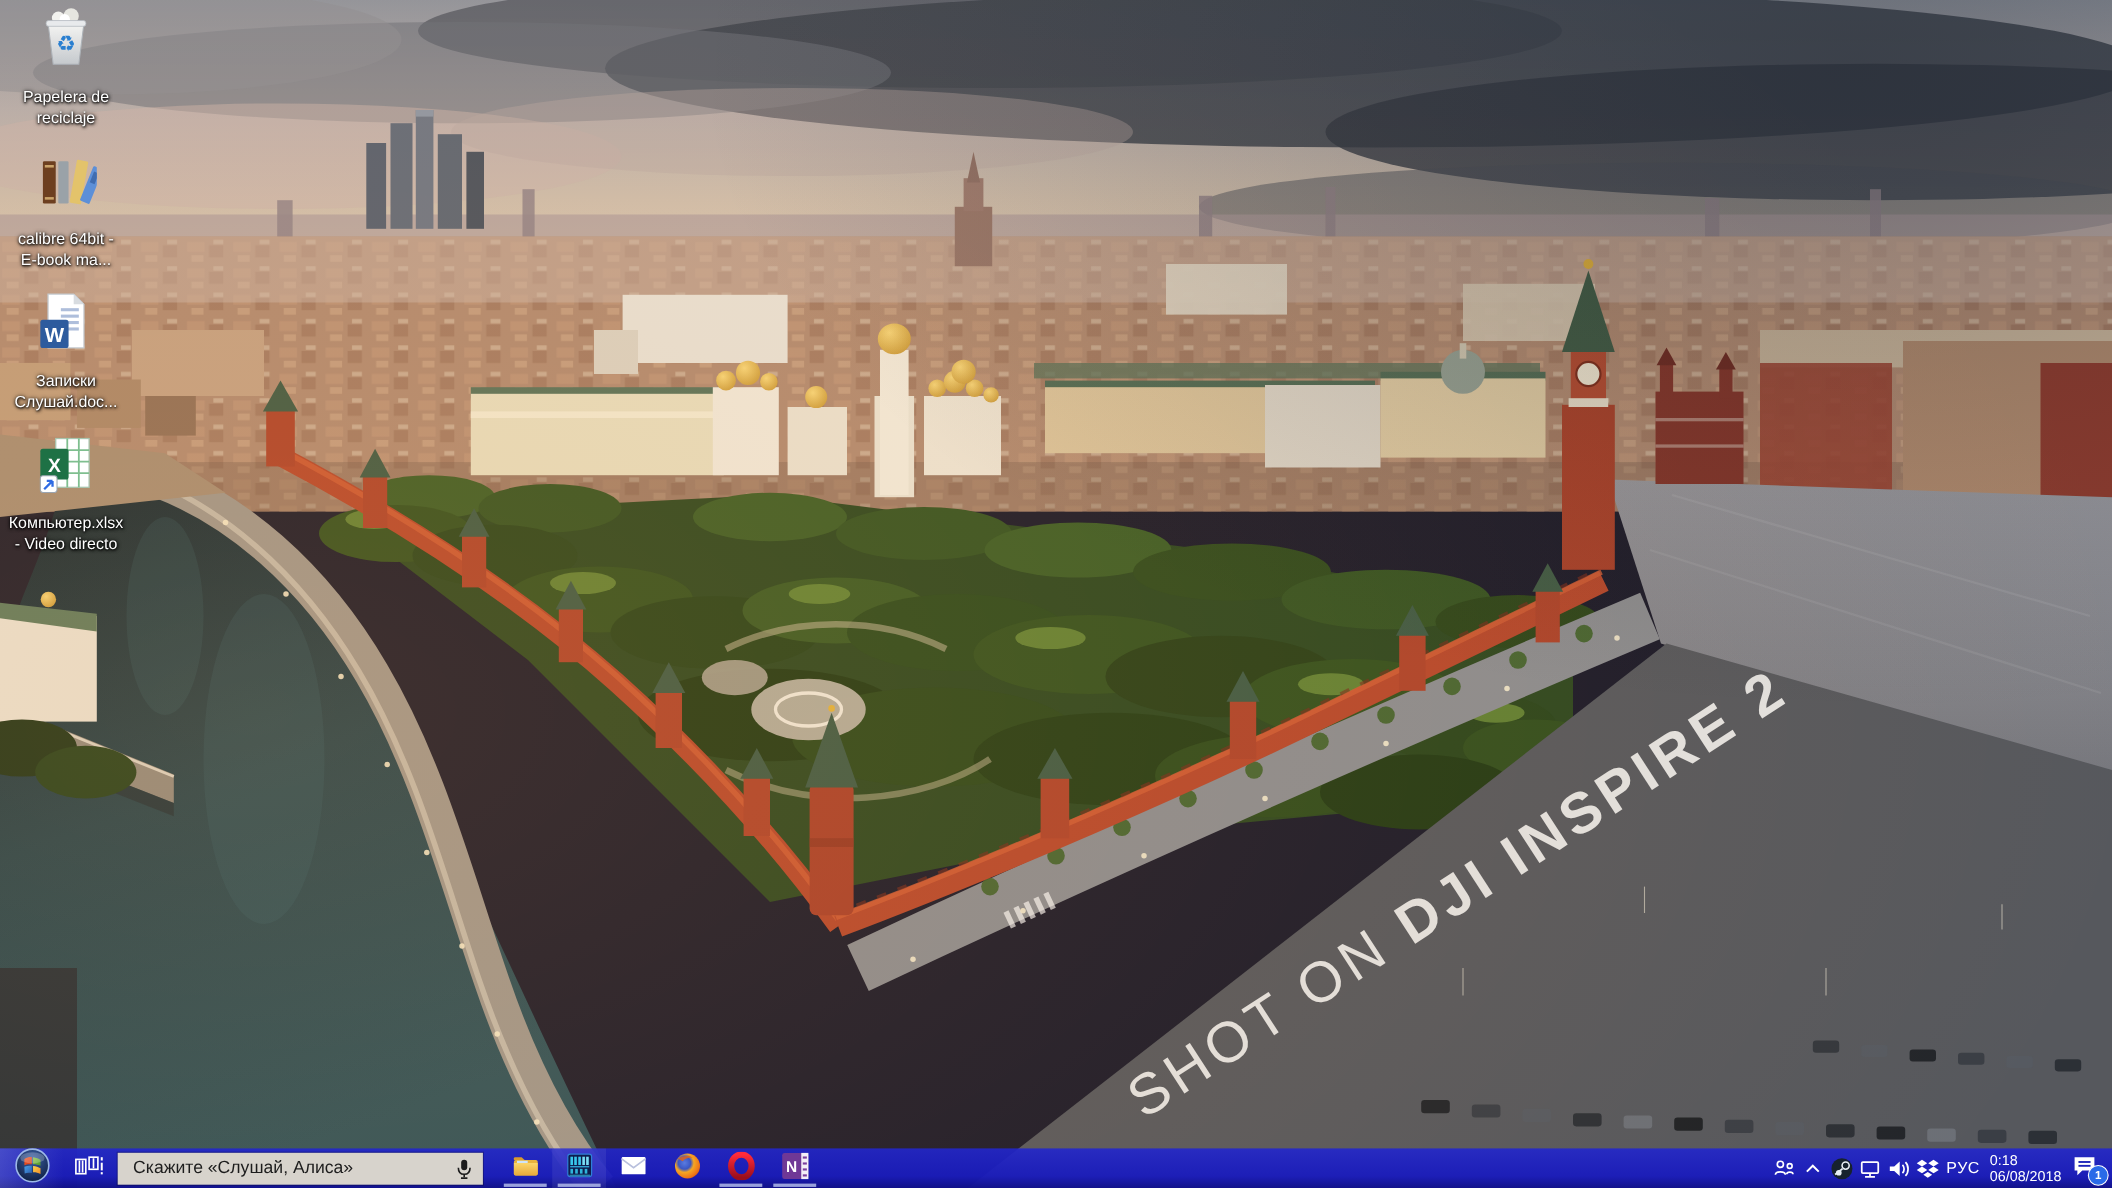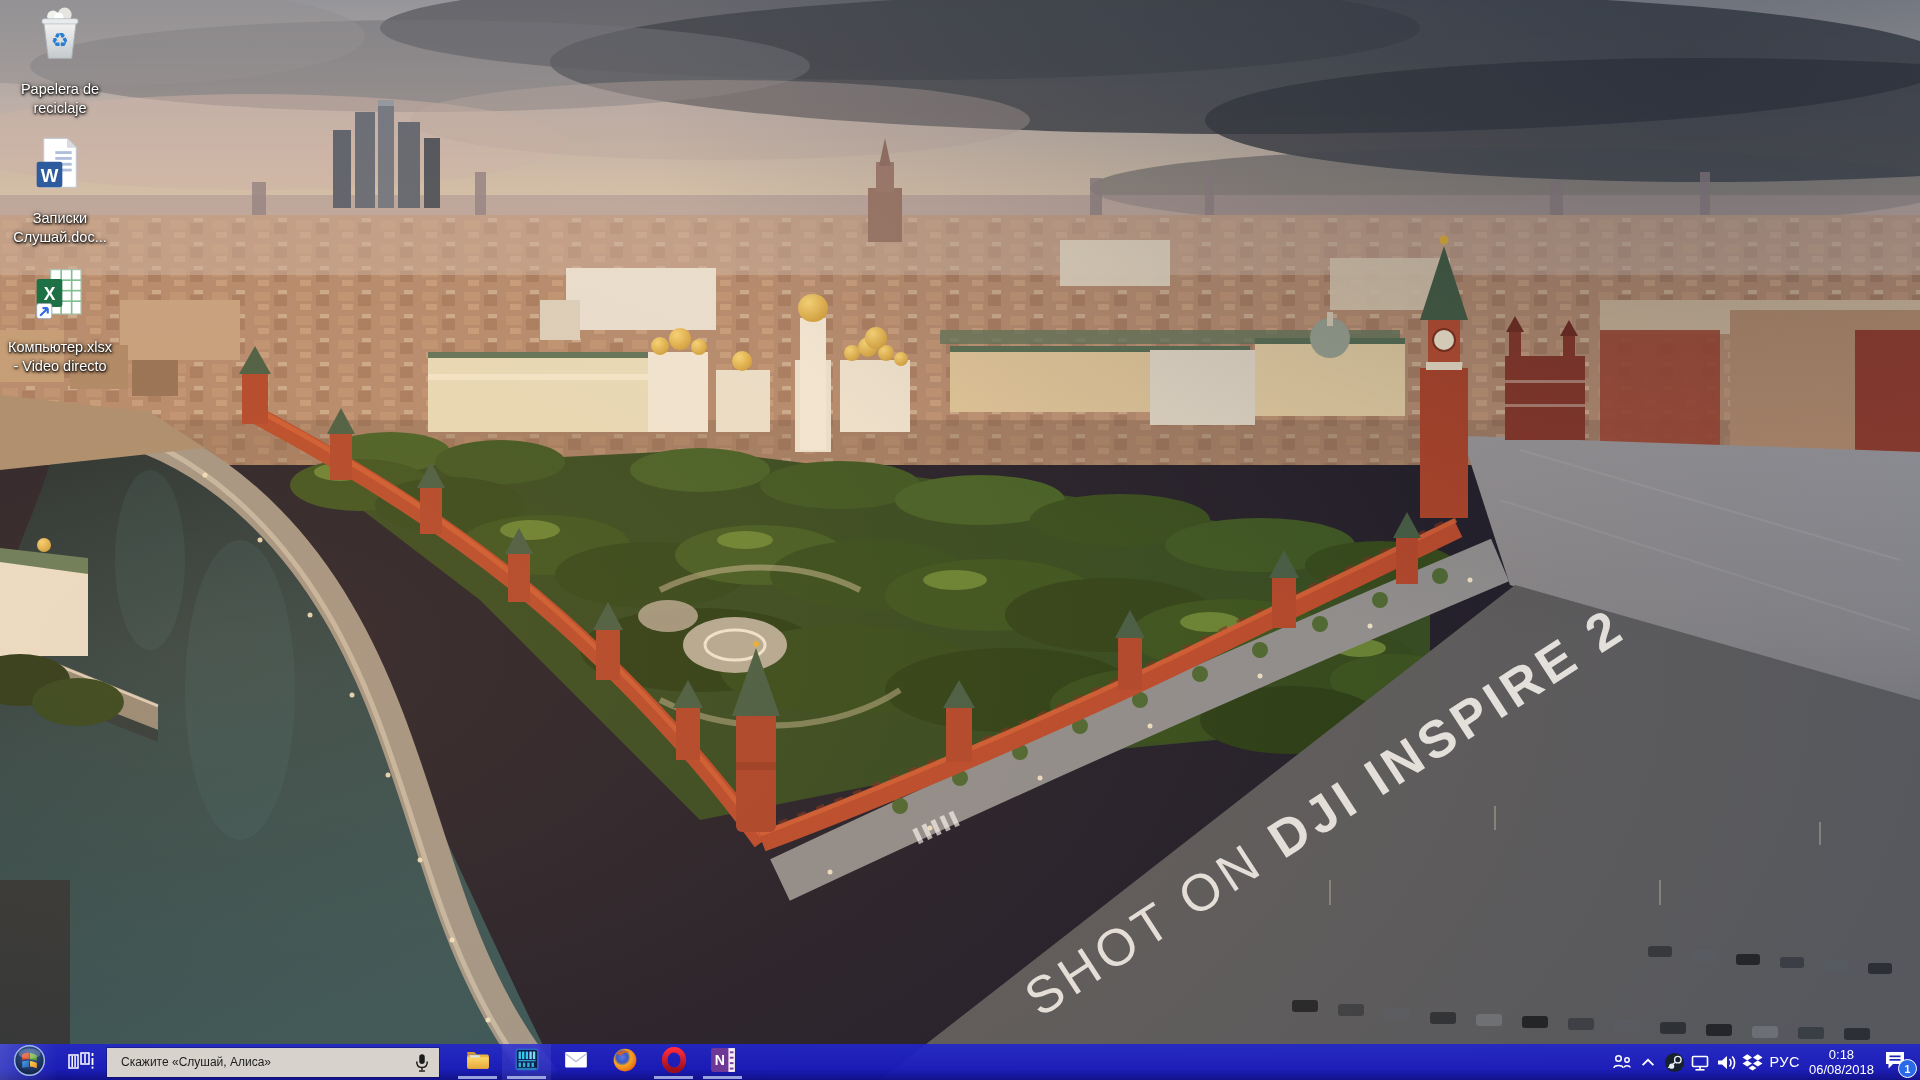--- a/index.html
+++ b/index.html
@@ -28,33 +28,33 @@
   }
   .start-btn{width:58px;display:flex;align-items:center;justify-content:center;cursor:pointer;
     background:linear-gradient(90deg, rgba(150,160,230,.30), rgba(150,160,230,0));}
   .taskview-btn{width:46px;display:flex;align-items:center;justify-content:center;cursor:pointer;}
   .search-box{
     align-self:center;margin-left:3px;width:332px;height:29px;background:#d7d3cc;
     display:flex;align-items:center;box-shadow:0 0 0 1px rgba(0,0,0,.25);
   }
   .search-box input{
     flex:1;border:none;outline:none;background:transparent;
-    font-family:"Liberation Sans",sans-serif;font-size:12px;color:#1d1d1d;padding:0 0 0 14px;
+    font-family:"Liberation Sans",sans-serif;font-size:16px;color:#1d1d1d;padding:0 0 0 14px;
   }
   .search-box input::placeholder{color:#1d1d1d;opacity:1;}
   .mic{width:34px;height:24px;display:flex;align-items:center;justify-content:center;cursor:pointer;}
   .pinned{display:flex;margin-left:14px;}
   .pin{width:49px;position:relative;display:flex;align-items:center;justify-content:center;cursor:pointer;}
   .pin.active{background:rgba(255,255,255,.07);}
   .pin .runline{position:absolute;left:5px;right:5px;bottom:1px;height:3px;background:#a9b1e4;opacity:.9;}
   .tb-spacer{flex:1;}
   .tray{display:flex;align-items:center;gap:2px;padding-right:8px;}
   .tray-ic{width:24px;height:24px;display:flex;align-items:center;justify-content:center;cursor:pointer;}
   .lang{color:#fff;font-size:14.5px;letter-spacing:.5px;cursor:pointer;padding:0 3px;}
-  .clock{color:#fff;font-size:13px;line-height:15px;text-align:center;cursor:pointer;padding:0 4px;}
+  .clock{color:#fff;font-size:13px;line-height:15px;cursor:pointer;padding:0 4px;}
   .action-center{position:relative;width:30px;height:26px;display:flex;align-items:center;justify-content:center;cursor:pointer;margin-right:2px;}
   .ac-badge{
     position:absolute;right:-7px;bottom:-3px;width:17px;height:17px;border-radius:50%;
     background:#2a6ae8;border:1.5px solid #fff;color:#fff;font-size:10.5px;font-weight:bold;
     display:flex;align-items:center;justify-content:center;
   }
 </style>
 </head>
 <body>
 
@@ -407,20 +407,41 @@
         <rect x="8.5" y="10" width="31" height="4.5" rx="2" fill="#e8eaec" stroke="#b2b8be" stroke-width=".6"></rect>
         <text x="24" y="34" text-anchor="middle" font-size="17" fill="#2a7fd0">♻</text>
       </svg>
     </div>
     <div class="di-label">
       <div>Papelera de</div>
       <div>reciclaje</div>
     </div>
   </div>
 
+  <div class="desk-icon">
+    <div class="di-art">
+      <svg viewBox="0 0 48 48">
+        <rect x="6" y="9" width="10" height="33" rx="1" fill="#6d3f20"></rect>
+        <rect x="7.5" y="12" width="7" height="2" fill="#caa36a"></rect>
+          <rect x="7.5" y="37" width="7" height="2" fill="#caa36a"></rect>
+        <rect x="18" y="9" width="8" height="33" rx="1" fill="#9aa2a8"></rect>
+        <g transform="rotate(10 31 40)">
+            <rect x="27" y="8" width="9" height="34" rx="1" fill="#e3c36b"></rect>
+          </g>
+        <g transform="rotate(22 38 42)">
+            <rect x="34" y="12" width="8" height="29" rx="1" fill="#5c8fd8"></rect>
+        <rect x="36" y="16" width="4" height="9" fill="#3f6cb0"></rect>
+          </g>
+      </svg>
+    </div>
+    <div class="di-label">
+      <div>calibre 64bit -</div>
+      <div>E-book ma...</div>
+    </div>
+  </div>
 
   <div class="desk-icon">
     <div class="di-art">
       <svg viewBox="0 0 48 48">
         <path d="M10,2 h20 l8,8 v34 h-28 z" fill="#ffffff" stroke="#c4c9ce" stroke-width="1"></path>
         <polygon points="30,2 38,10 30,10" fill="#d8dce0"></polygon>
         <g fill="#aebedb">
             <rect x="20" y="13" width="14" height="2.4"></rect>
             <rect x="20" y="18" width="14" height="2.4"></rect>
         <rect x="14" y="23" width="20" height="2.4"></rect>

